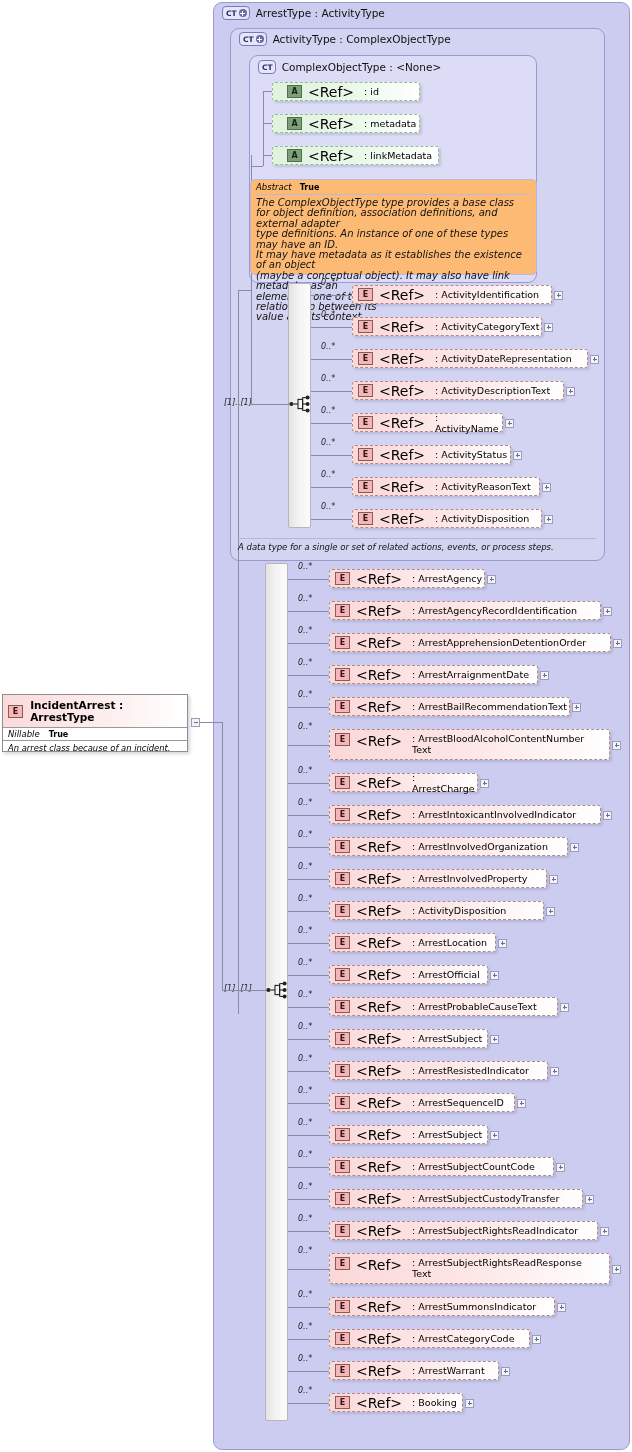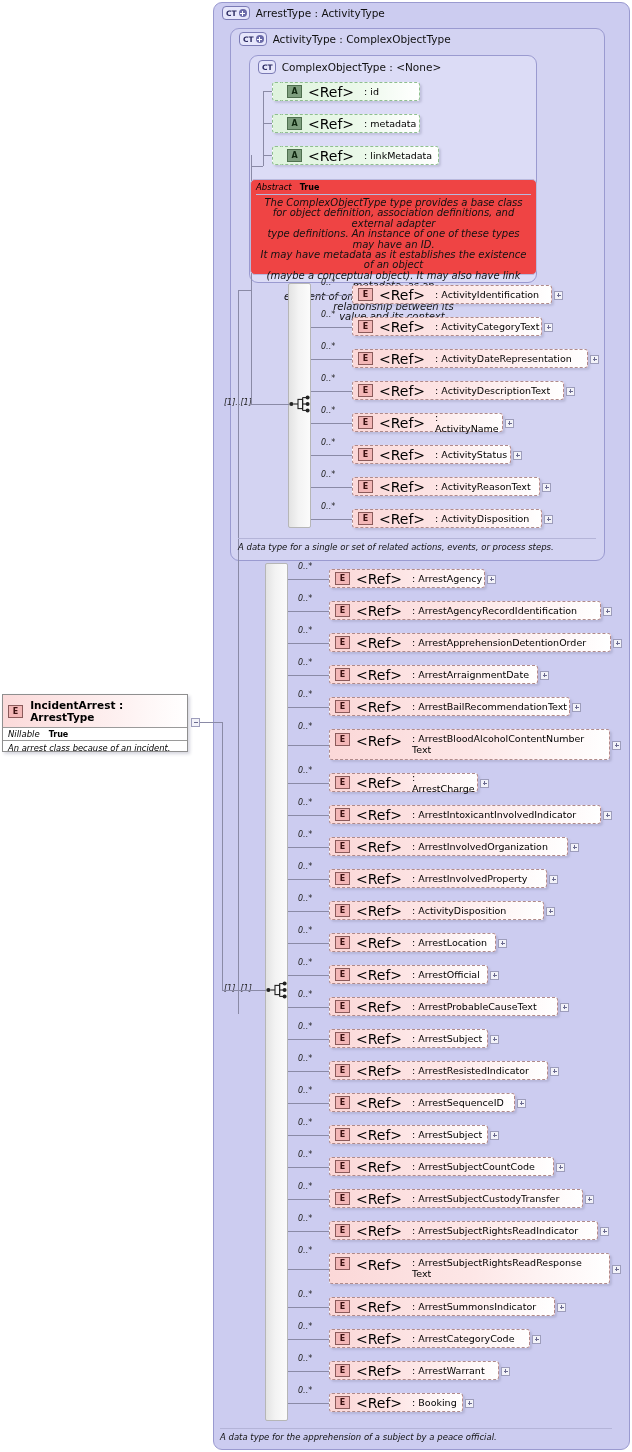--- a/index.html
+++ b/index.html
@@ -38,23 +38,22 @@
   }
   .ct-badge .plusdot:before,.ct-badge .plusdot:after{
     content:"";position:absolute;background:#fff;
   }
   .ct-badge .plusdot:before{left:1.5px;top:3.5px;width:5px;height:1px;}
   .ct-badge .plusdot:after{left:3.5px;top:1.5px;width:1px;height:5px;}
 
   
   .annot{
     position:absolute;box-sizing:border-box;
-    background:#ef4444;border:1px solid #b9b9dd;border-radius:5px;
+    background:#fdba74;border:1px solid #b9b9dd;border-radius:5px;
     padding:2px 5px 4px 5px;
-    text-align:center;
   }
   .annot .arow{
     display:flex;gap:8px;align-items:baseline;
     border-bottom:1px solid #b9b9dd;padding-bottom:2px;margin-bottom:3px;
   }
   .annot .akey{font-style:italic;font-size:8.5px;}
   .annot .aval{font-size:8px;font-weight:bold;}
   .annot .adesc{font-style:italic;font-size:10px;line-height:10.4px;color:#111;}
 
   .doc-line{
@@ -256,21 +255,20 @@
     </div>
     <div class="rrow">
       <span class="rkey">Nillable</span>
       <span class="rval">True</span>
     </div>
     <div class="rdesc">An arrest class because of an incident.</div>
   </div>
   <div class="expander minus" style="left:191px;top:718px;"></div>
   <div class="ln lnh" style="left:200px;top:722px;width:22px;"></div>
 
-  <div class="doc-line" style="left:220px;top:1428px;width:392px;">A data type for the apprehension of a subject by a peace official.</div>
 
   <div id="activity-rows">
       <div class="ln lnh" style="left: 311px; top: 294.5px; width: 41px;"></div>
       <div class="card" style="left: 321px; top: 278px;">0..*</div>
       <div class="node elem" style="left: 352px; top: 285px; width: 200px; height: 19px;">
         <span class="kind">E</span>
         <span class="ref">&lt;Ref&gt;</span>
         <span class="nm">: ActivityIdentification</span>
       </div>
       <div class="expander" style="left: 554px; top: 290.5px;"></div>

